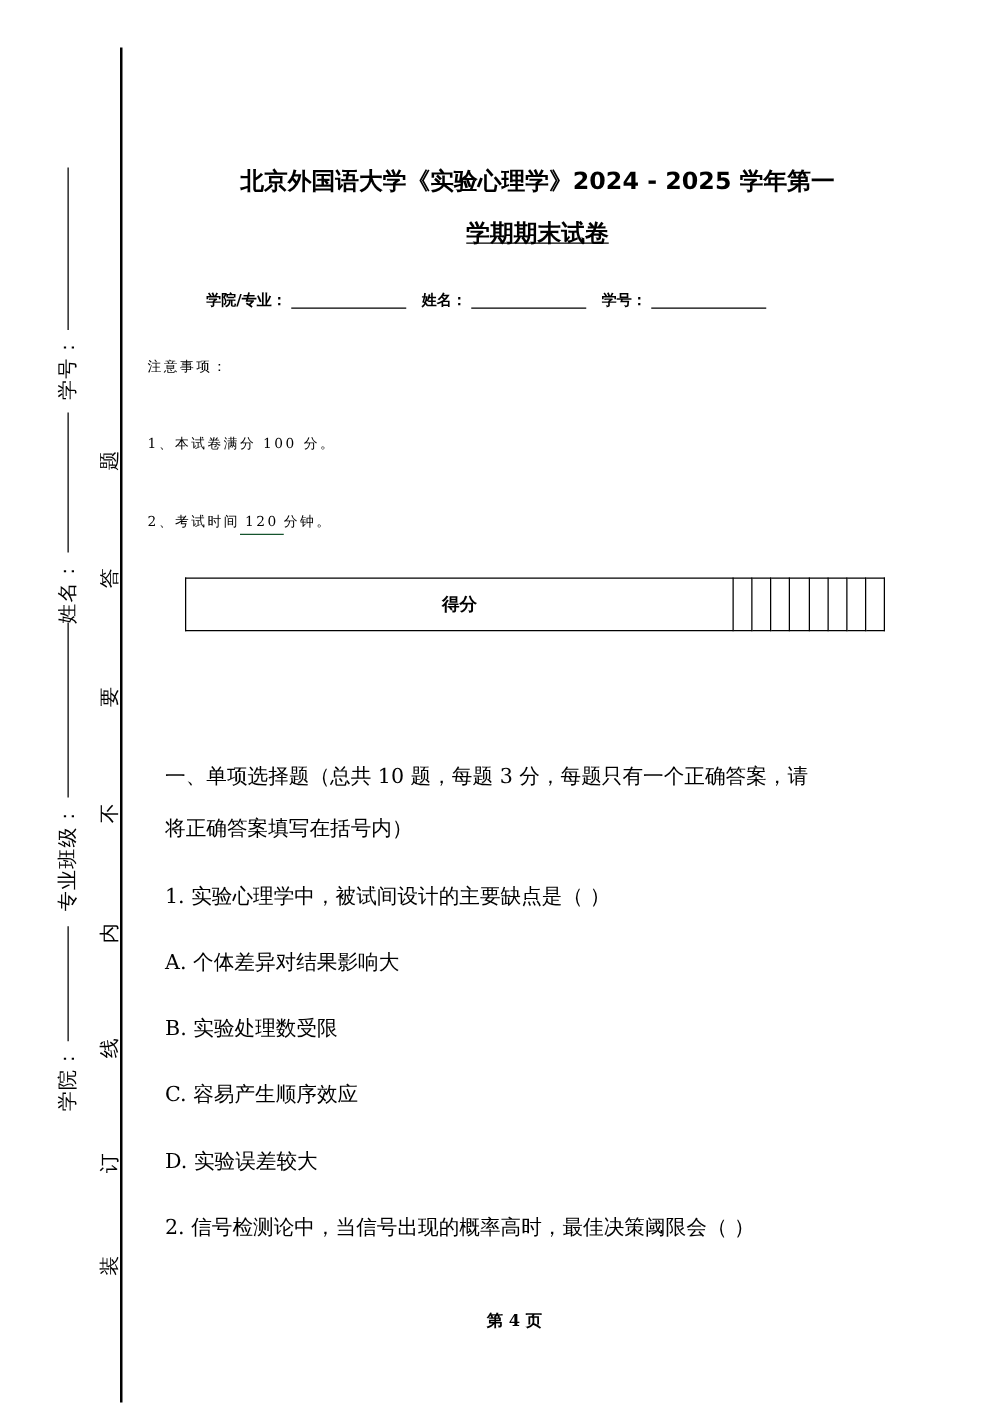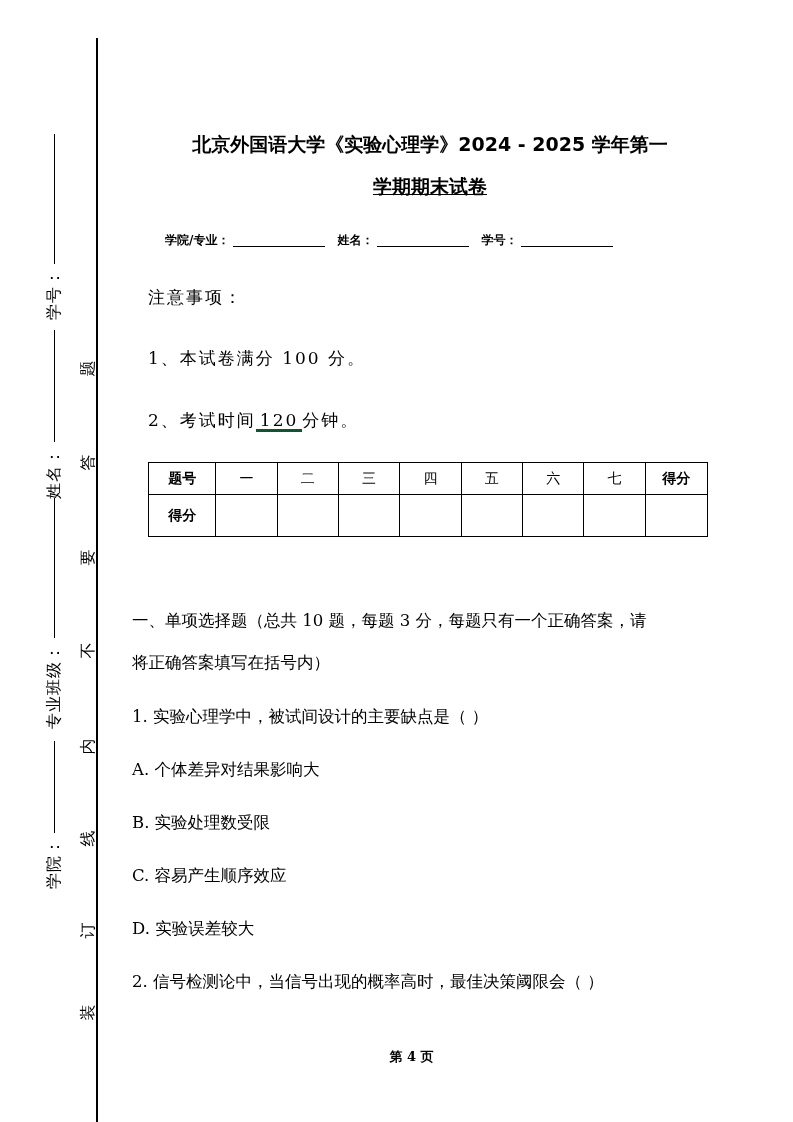--- a/index.html
+++ b/index.html
@@ -17,23 +17,23 @@
   .bind-char span { display:inline-block; transform:rotate(-90deg); }
 
   .title { position:absolute; left:110px; width:640px; text-align:center;
            font-family:"DejaVu Sans","Liberation Sans",sans-serif; font-weight:bold; font-size:19px; }
   .title1 { top:132px; }
   .title2 { top:174px;text-decoration:underline; }
   .info-row { position:absolute; top:230px; left:165px; font-family:"DejaVu Sans","Liberation Sans",sans-serif;
               font-weight:bold; font-size:12px; white-space:nowrap; display:flex; align-items:flex-end; }
   .info-row .blank { display:inline-block; width:92px; border-bottom:1.2px solid #000; height:16px; margin:0 12px 2px 4px; }
 
-  .notice { position:absolute; left:148px; font-size:17px; letter-spacing:2px;
+  .notice { position:absolute; left:118px; font-size:11px; letter-spacing:2px;
             font-family:"DejaVu Serif","Liberation Serif",serif; white-space:nowrap; }
-  .underline-val { display:inline-block; border-bottom:3px solid #14532d; padding:0 4px; line-height:18px; }
+  .underline-val { display:inline-block; border-bottom:1px solid #14532d; padding:0 4px; line-height:18px; }
 
   table.score { position:absolute; left:148px; top:462px; width:560px; border-collapse:collapse;
                 font-family:"DejaVu Sans","Liberation Sans",sans-serif; font-size:14px; }
   table.score td { border:1.2px solid #000; text-align:center; padding:0; }
   table.score tr.r0 td { height:31px; }
   table.score tr.r1 td { height:41px; }
   table.score tr.r2 td { height:50px; }
   table.score td.hdr { font-weight:bold; }
 
   .body-text { position:absolute; left:132px; font-size:16.5px; white-space:nowrap;
@@ -102,31 +102,20 @@
 </div>
 
 <div class="notice" style="top:286px;">注意事项：</div>
 <div class="notice" style="top:347px;">1、本试卷满分 100 分。</div>
 <div class="notice" style="top:409px;">
   <span>2、考试时间</span><span class="underline-val"> 120 </span><span>分钟。</span>
 </div>
 
 <table class="score">
   <tbody>
-      <tr class="r0">
-    <td class="hdr" style="width:67px;">题号</td>
-    <td style="width:61px;">一</td>
-    <td style="width:61px;">二</td>
-    <td style="width:61px;">三</td>
-    <td style="width:61px;">四</td>
-    <td style="width:61px;">五</td>
-    <td style="width:61px;">六</td>
-    <td style="width:61px;">七</td>
-    <td class="hdr" style="width:62px;">得分</td>
-  </tr>
   <tr class="r1">
     <td class="hdr">得分</td>
     <td></td>
     <td></td>
     <td></td>
     <td></td>
     <td></td>
     <td></td>
     <td></td>
     <td></td>

